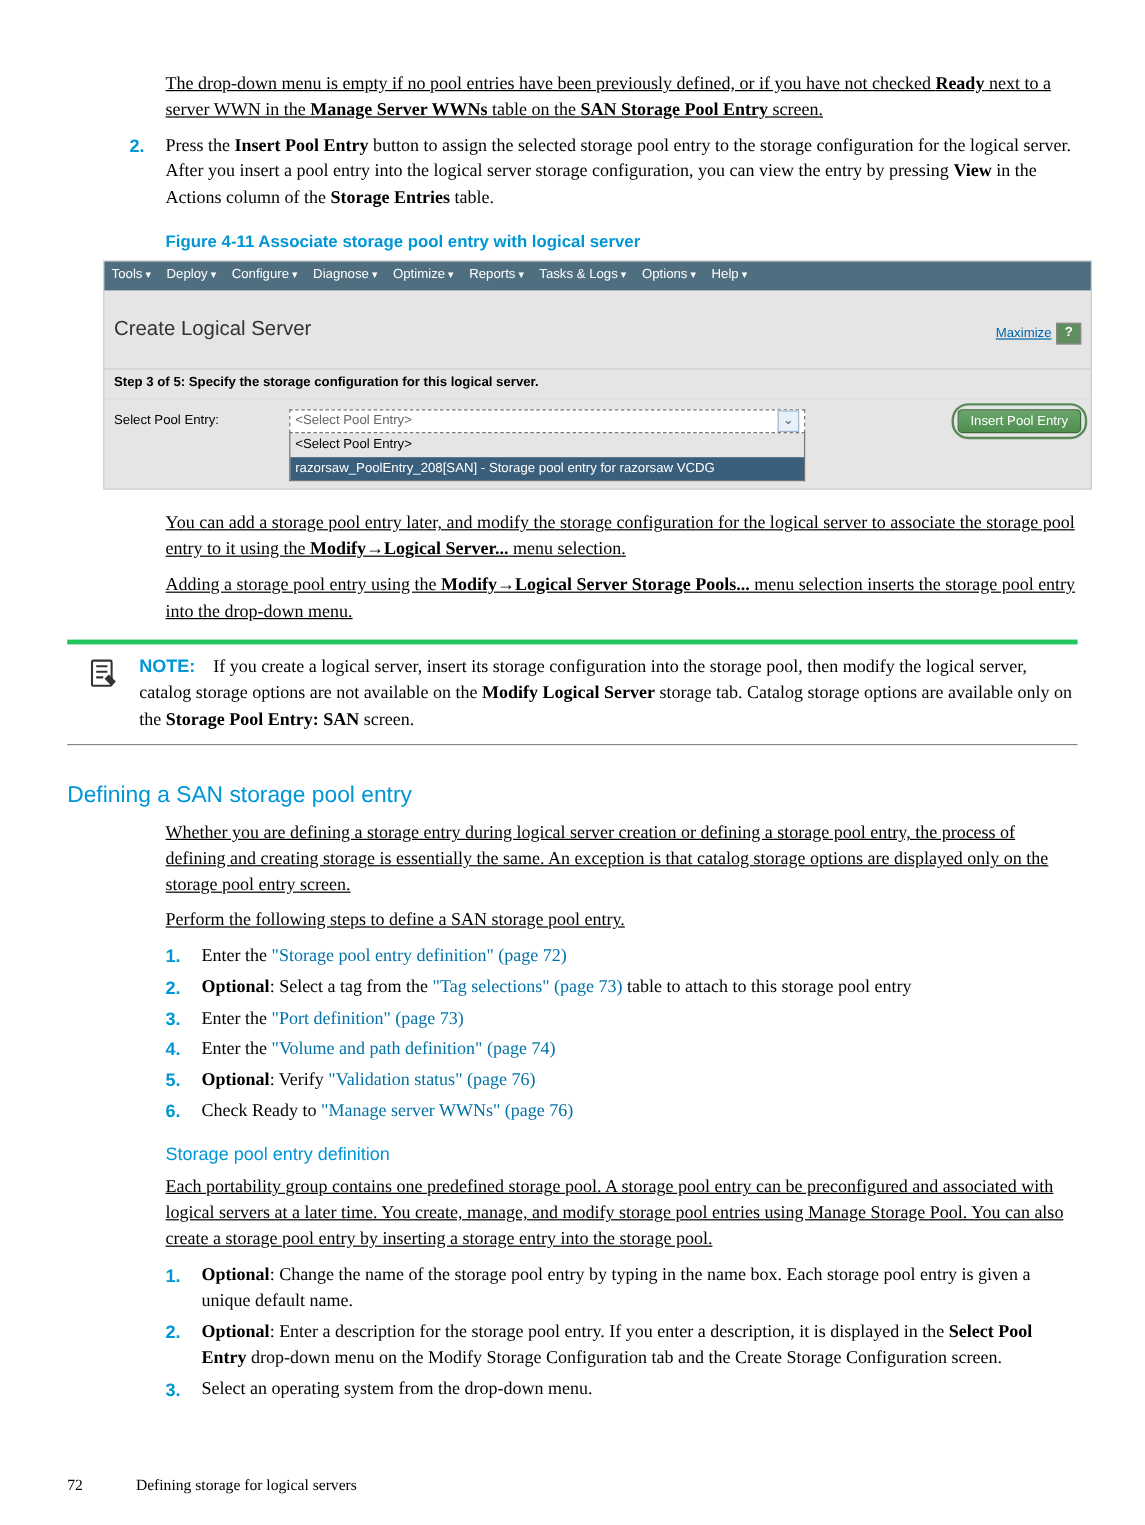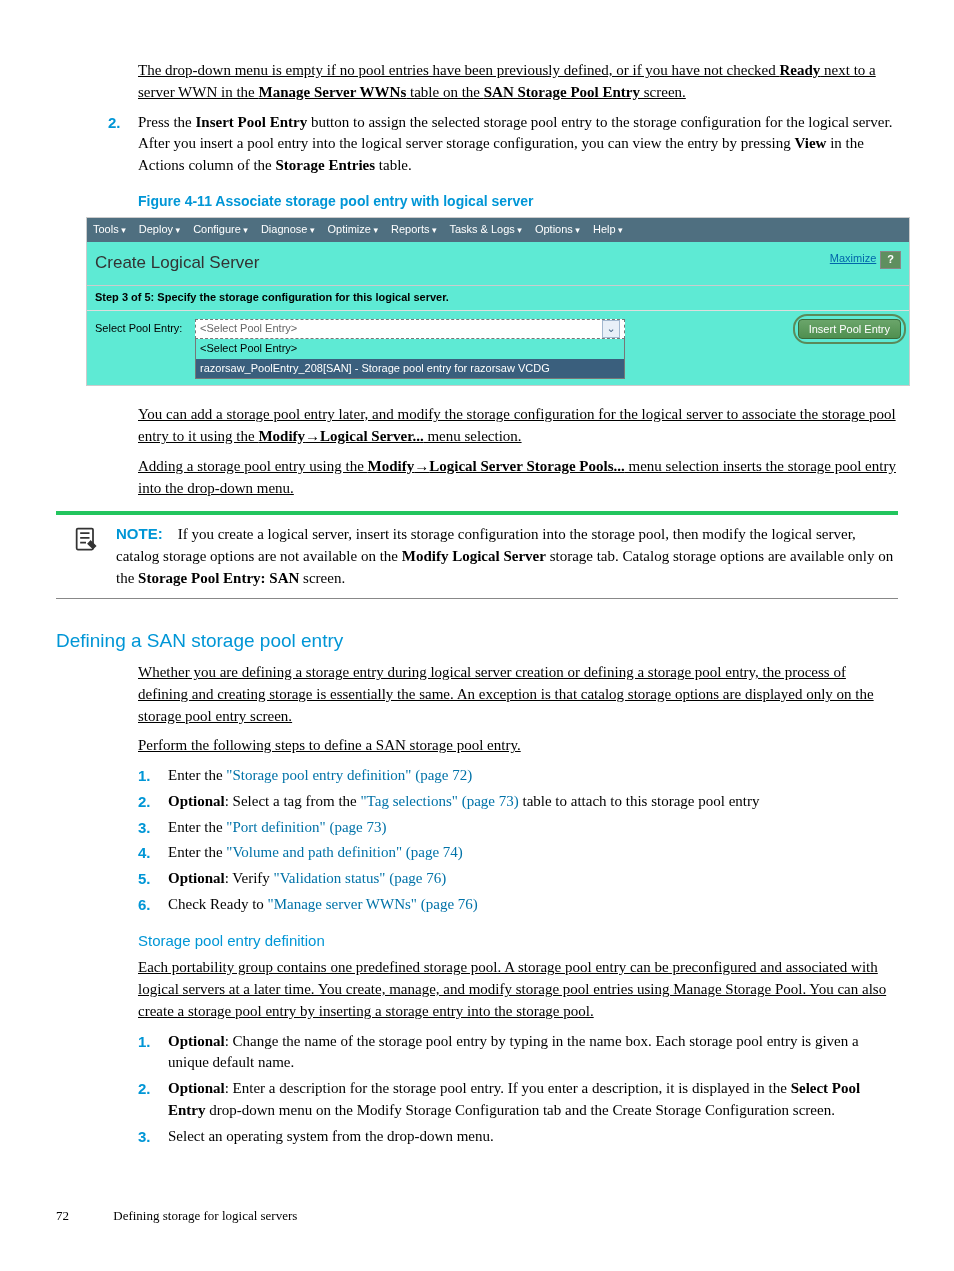--- a/index.html
+++ b/index.html
@@ -18,45 +18,45 @@
   .num-list { margin: 0 0 10px 0; padding: 0; list-style: none; }
   .num-list > li { display: flex; margin-bottom: 4px; }
   .num-list .num { color: #0096d6; font-family: Arial, sans-serif; font-weight: bold; width: 30px; flex: 0 0 30px; }
   .num-list .txt { flex: 1; }
   .fig-caption { color: #0096d6; font-family: Arial, sans-serif; font-weight: bold; font-size: 14px; margin: 14px 0 6px 82px; }
   .screenshot {
     margin: 0 0 18px 30px;
     border: 1px solid #ccc;
     font-family: Verdana, Arial, sans-serif;
     font-size: 11px;
-    background: #5eead4;
+    background: #e5e5e5;
     width: 822px;
   }
   .menubar {
     background: #4f6f80;
     color: #fff;
     padding: 4px 6px;
     font-size: 11px;
   }
   .menubar span { margin-right: 10px; }
   .title-row {
     display: flex;
-    align-items: flex-start;
-    padding: 9px 8px;
+    align-items: flex-end;
+    padding: 20px 8px;
     border-bottom: 1px solid #ccc;
   }
   .title-row .title { font-size: 17px; color: #333; flex: 1; }
   .maximize { color: #0066aa; font-size: 11px; margin-right: 4px; text-decoration: underline; }
   .help-icon {
     background: #5f8f5f; color: #fff; font-weight: bold;
     padding: 0 6px; border: 1px solid #888; font-size: 11px;
   }
   .step-row { padding: 4px 8px; font-weight: bold; font-size: 11px; border-bottom: 1px solid #ddd; }
   .form-row {
-    display: flex; align-items: flex-start; padding: 8px 8px 6px 8px;
+    display: flex; align-items: flex-start; padding: 8px 8px 6px 8px; gap: 46px;
   }
   .form-row .label { width: 100px; flex: 0 0 100px; font-size: 11px; padding-top: 2px; }
   .form-row .select-box { width: 430px; position: relative; }
   .combo {
     border: 1px dashed #777; height: 18px; display: flex; align-items: center;
     padding: 0 4px; font-size: 11px; color: #666; background: #fff;
     justify-content: space-between;
   }
   .combo .arrow {
     width: 16px; height: 16px; background: #e8f0f8; border: 1px solid #a2b8cf;

